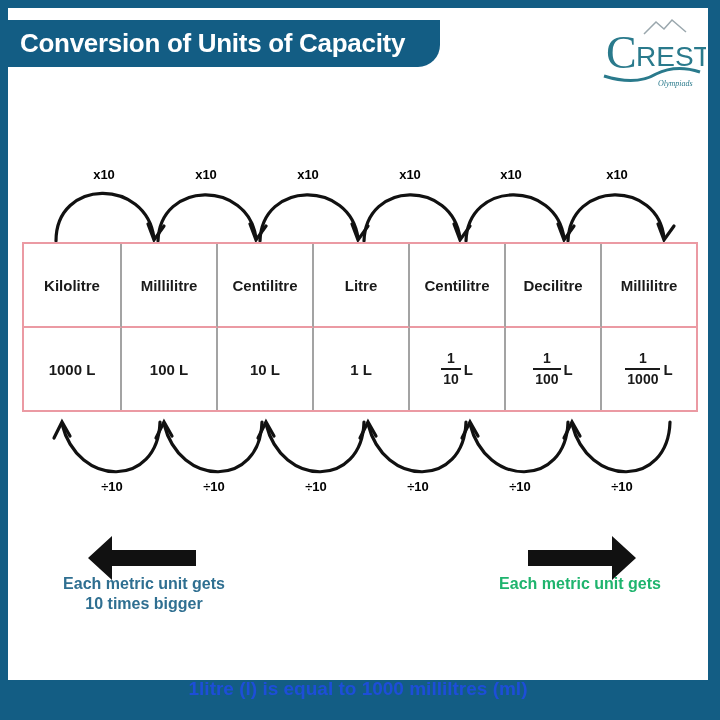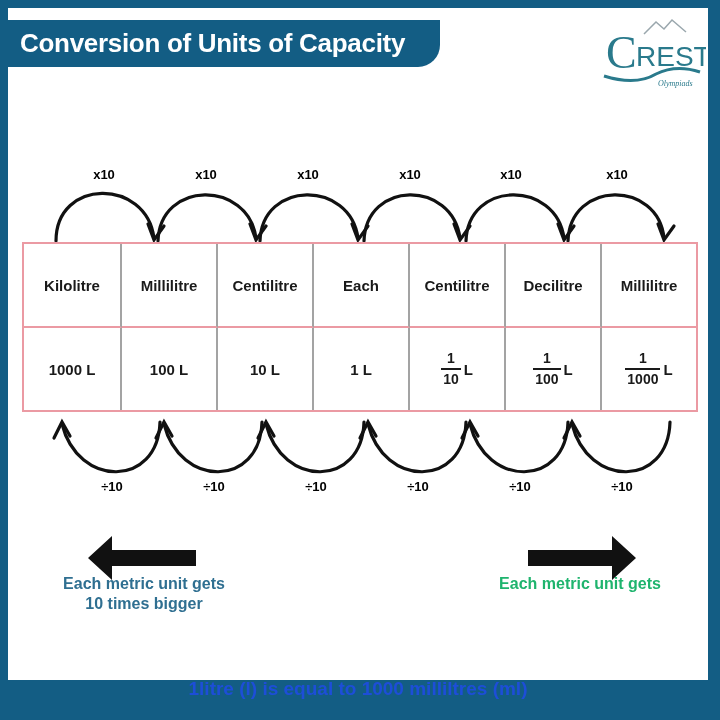--- a/index.html
+++ b/index.html
@@ -79,21 +79,21 @@
       <path d="M454,430 L462,414 L470,428"></path>
       <path d="M662,414 C660,480 580,480 564,416"></path>
       <path d="M556,430 L564,414 L572,428"></path>
     </g>
   </svg>
 
   <div class="table">
     <div class="cell top">Kilolitre</div>
     <div class="cell top">Millilitre</div>
     <div class="cell top">Centilitre</div>
-    <div class="cell top">Each</div>
+    <div class="cell top">Litre</div>
     <div class="cell top">Centilitre</div>
     <div class="cell top">Decilitre</div>
     <div class="cell top last">Millilitre</div>
 
     <div class="cell">1000 L</div>
     <div class="cell">100 L</div>
     <div class="cell">10 L</div>
     <div class="cell">1 L</div>
     <div class="cell">
       <div class="frac-wrap">

